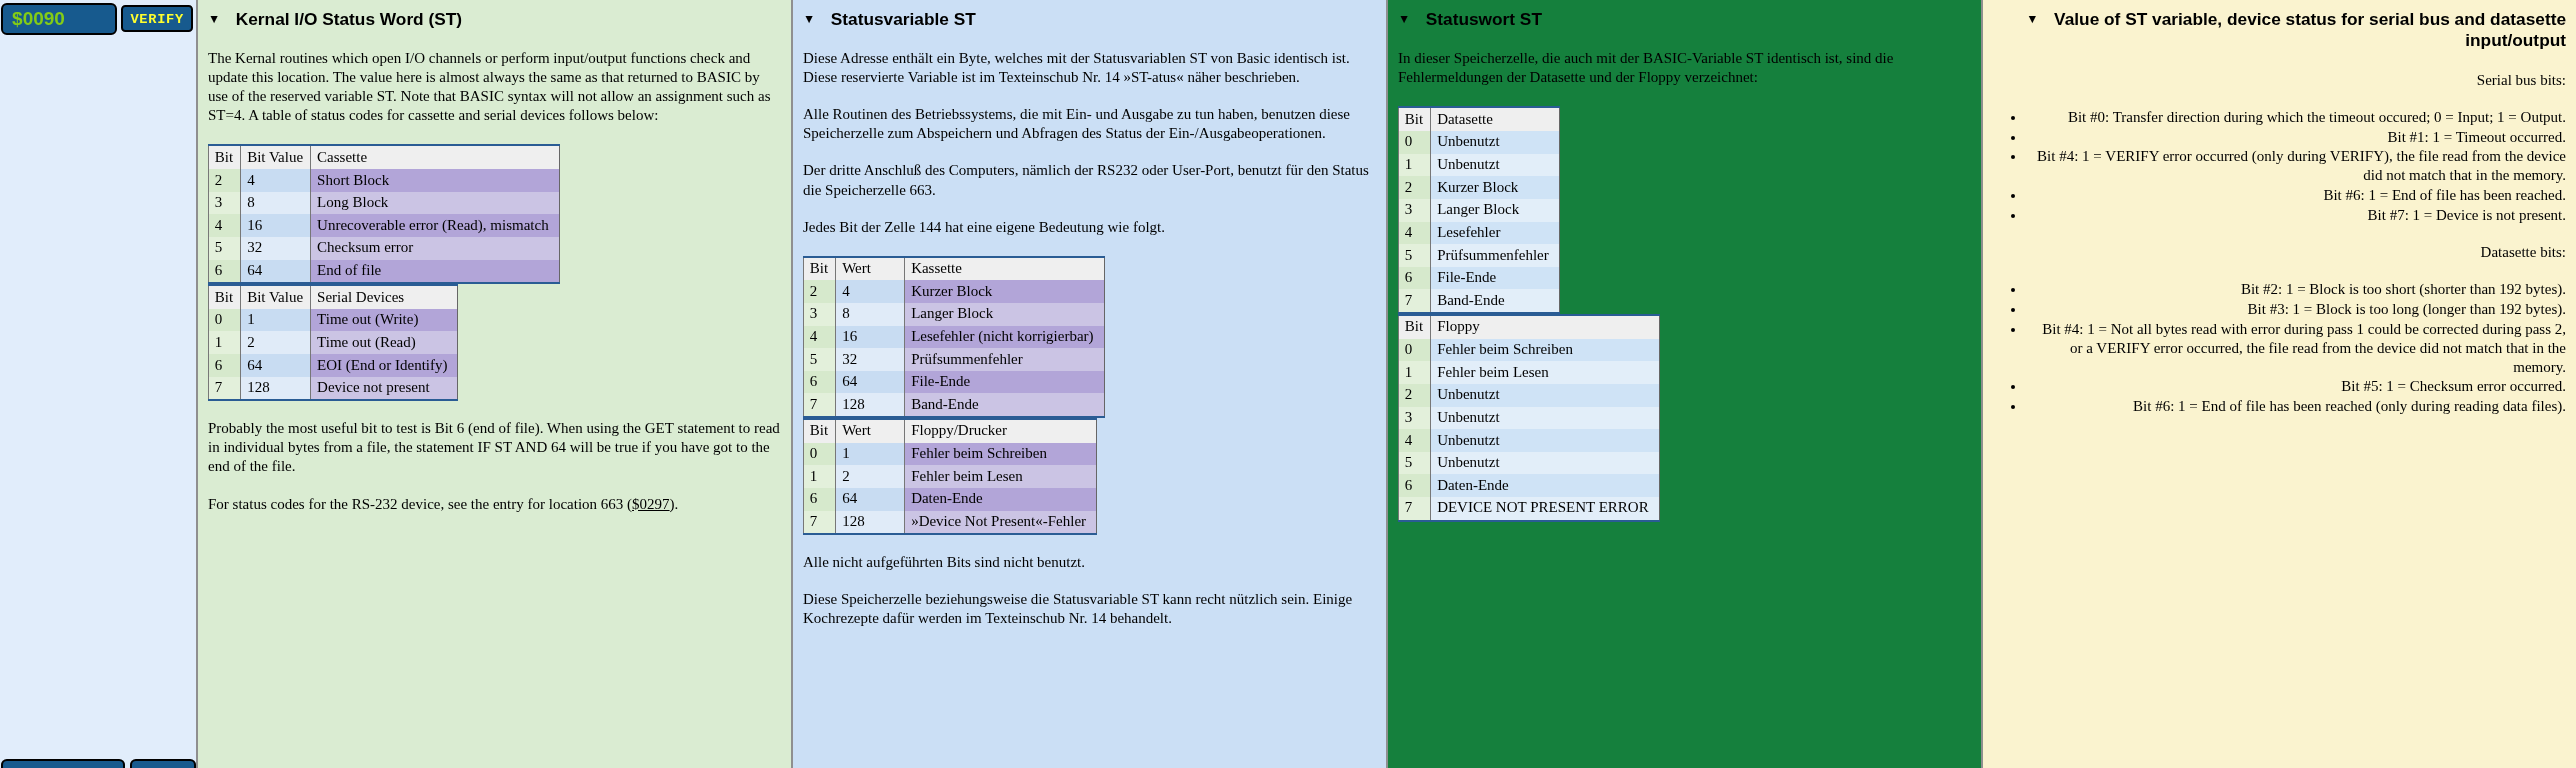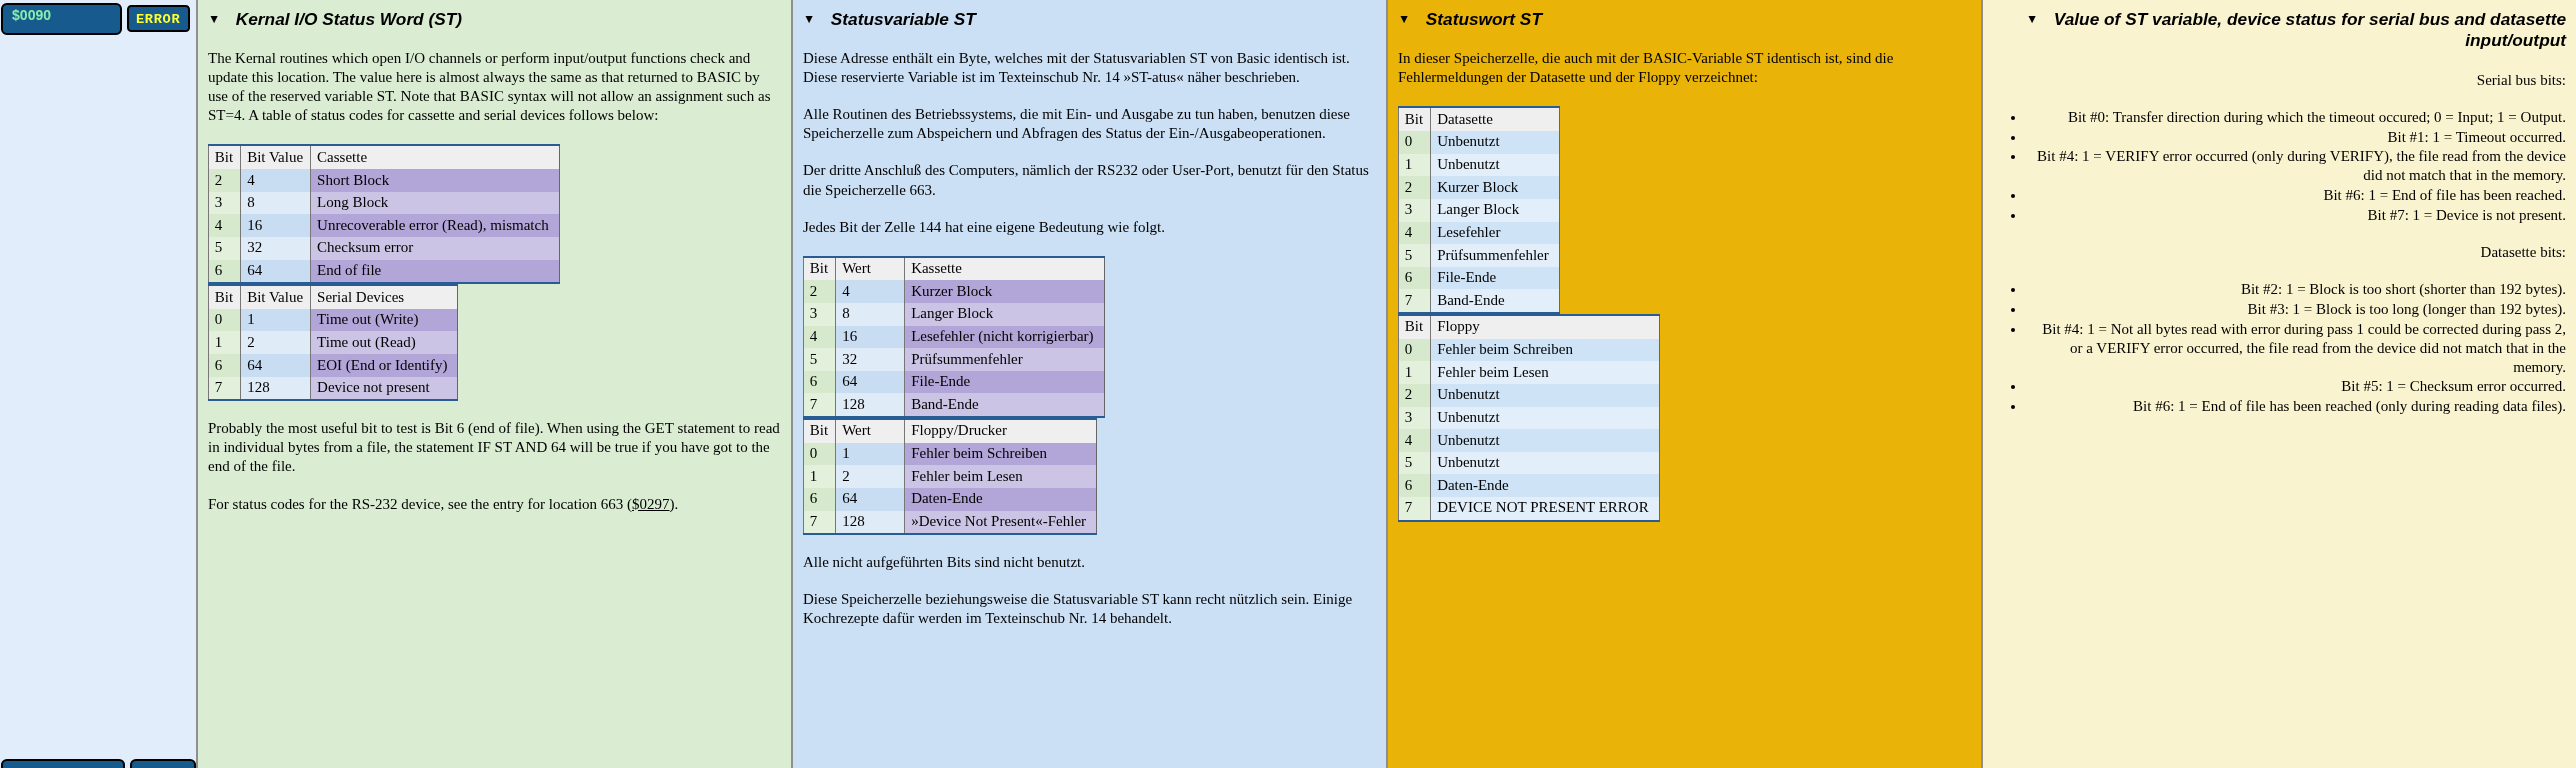--- a/index.html
+++ b/index.html
@@ -14,24 +14,24 @@
   }
   
   .sidebar {
     width: 196px; height: 100%;
     background: #e1edfb;
     position: relative;
     flex: 0 0 196px;
   }
   .sidebar-top { display: flex; gap: 4.3px; padding: 2.9px 2.9px 0 1.4px; }
   .addr-box {
-    background: #175a8e; color: #86efac;
+    background: #175a8e; color: #84cc16;
     border: 2.2px solid #000; border-radius: 5.8px;
     font-family: "Liberation Sans", sans-serif;
-    font-weight: bold; font-size: 14px;
+    font-weight: bold; font-size: 19px;
     padding: 2.2px 7.2px 3.6px 8.7px;
     width: 121px; height: 32px;
   }
   .status-badge {
     background: #175a8e; color: #ffff2e;
     border: 2.2px solid #000; border-radius: 4.3px;
     font-family: "Liberation Mono", monospace;
     font-weight: bold; font-size: 13.7px;
     letter-spacing: 0.7px;
     height: 27.4px; margin-top: 2.2px;
@@ -47,28 +47,27 @@
   .partial-box.b2 { left: 130px; width: 66px; }
   
   .col {
     flex: 1 1 0; height: 100%;
     border-left: 2.2px solid #8f8f8f;
     padding: 5.8px 10px 7.2px 10px;
     overflow: hidden;
   }
   .col-green  { background: #daecd2; }
   .col-blue   { background: #cbdff5; }
-  .col-purple { background: #eab308; }
+  .col-purple { background: #15803d; }
   .col-yellow { background: #faf3cf; text-align: right; }
   .sec-title {
     font-family: "Liberation Sans", sans-serif;
     font-weight: bold; font-size: 17.3px; line-height: 1.25;
     margin: 2.9px 0 19px 0;
     cursor: pointer;
-    font-style: italic;
   }
   .tri { font-size: 12.3px; margin-right: 10.8px; vertical-align: 1.4px; }
   p.body-p { margin: 18px 0; }
   p.tight  { margin: 18px 0 14.4px 0; }
   a.link { color: #000000; }
   
   table.bits {
     border-collapse: collapse;
     border-top: 2.9px solid #2a5c94;
     border-bottom: 2.9px solid #2a5c94;
@@ -98,21 +97,21 @@
   
   ul.bitlist { margin: 18px 0 18px 0; padding-left: 33px; }
   ul.bitlist li { margin: 0.7px 0; padding-left: 2.9px; }
 </style>
 </head>
 <body>
 
 <aside class="sidebar">
   <div class="sidebar-top">
     <div class="addr-box">$0090</div>
-    <div class="status-badge">ERROR</div>
+    <div class="status-badge">VERIFY</div>
   </div>
   <div class="partial-row">
     <div class="partial-box b1"></div>
     <div class="partial-box b2"></div>
   </div>
 </aside>
 
 <section class="col col-green">
   <h2 class="sec-title">
     <span class="tri">▼</span>

